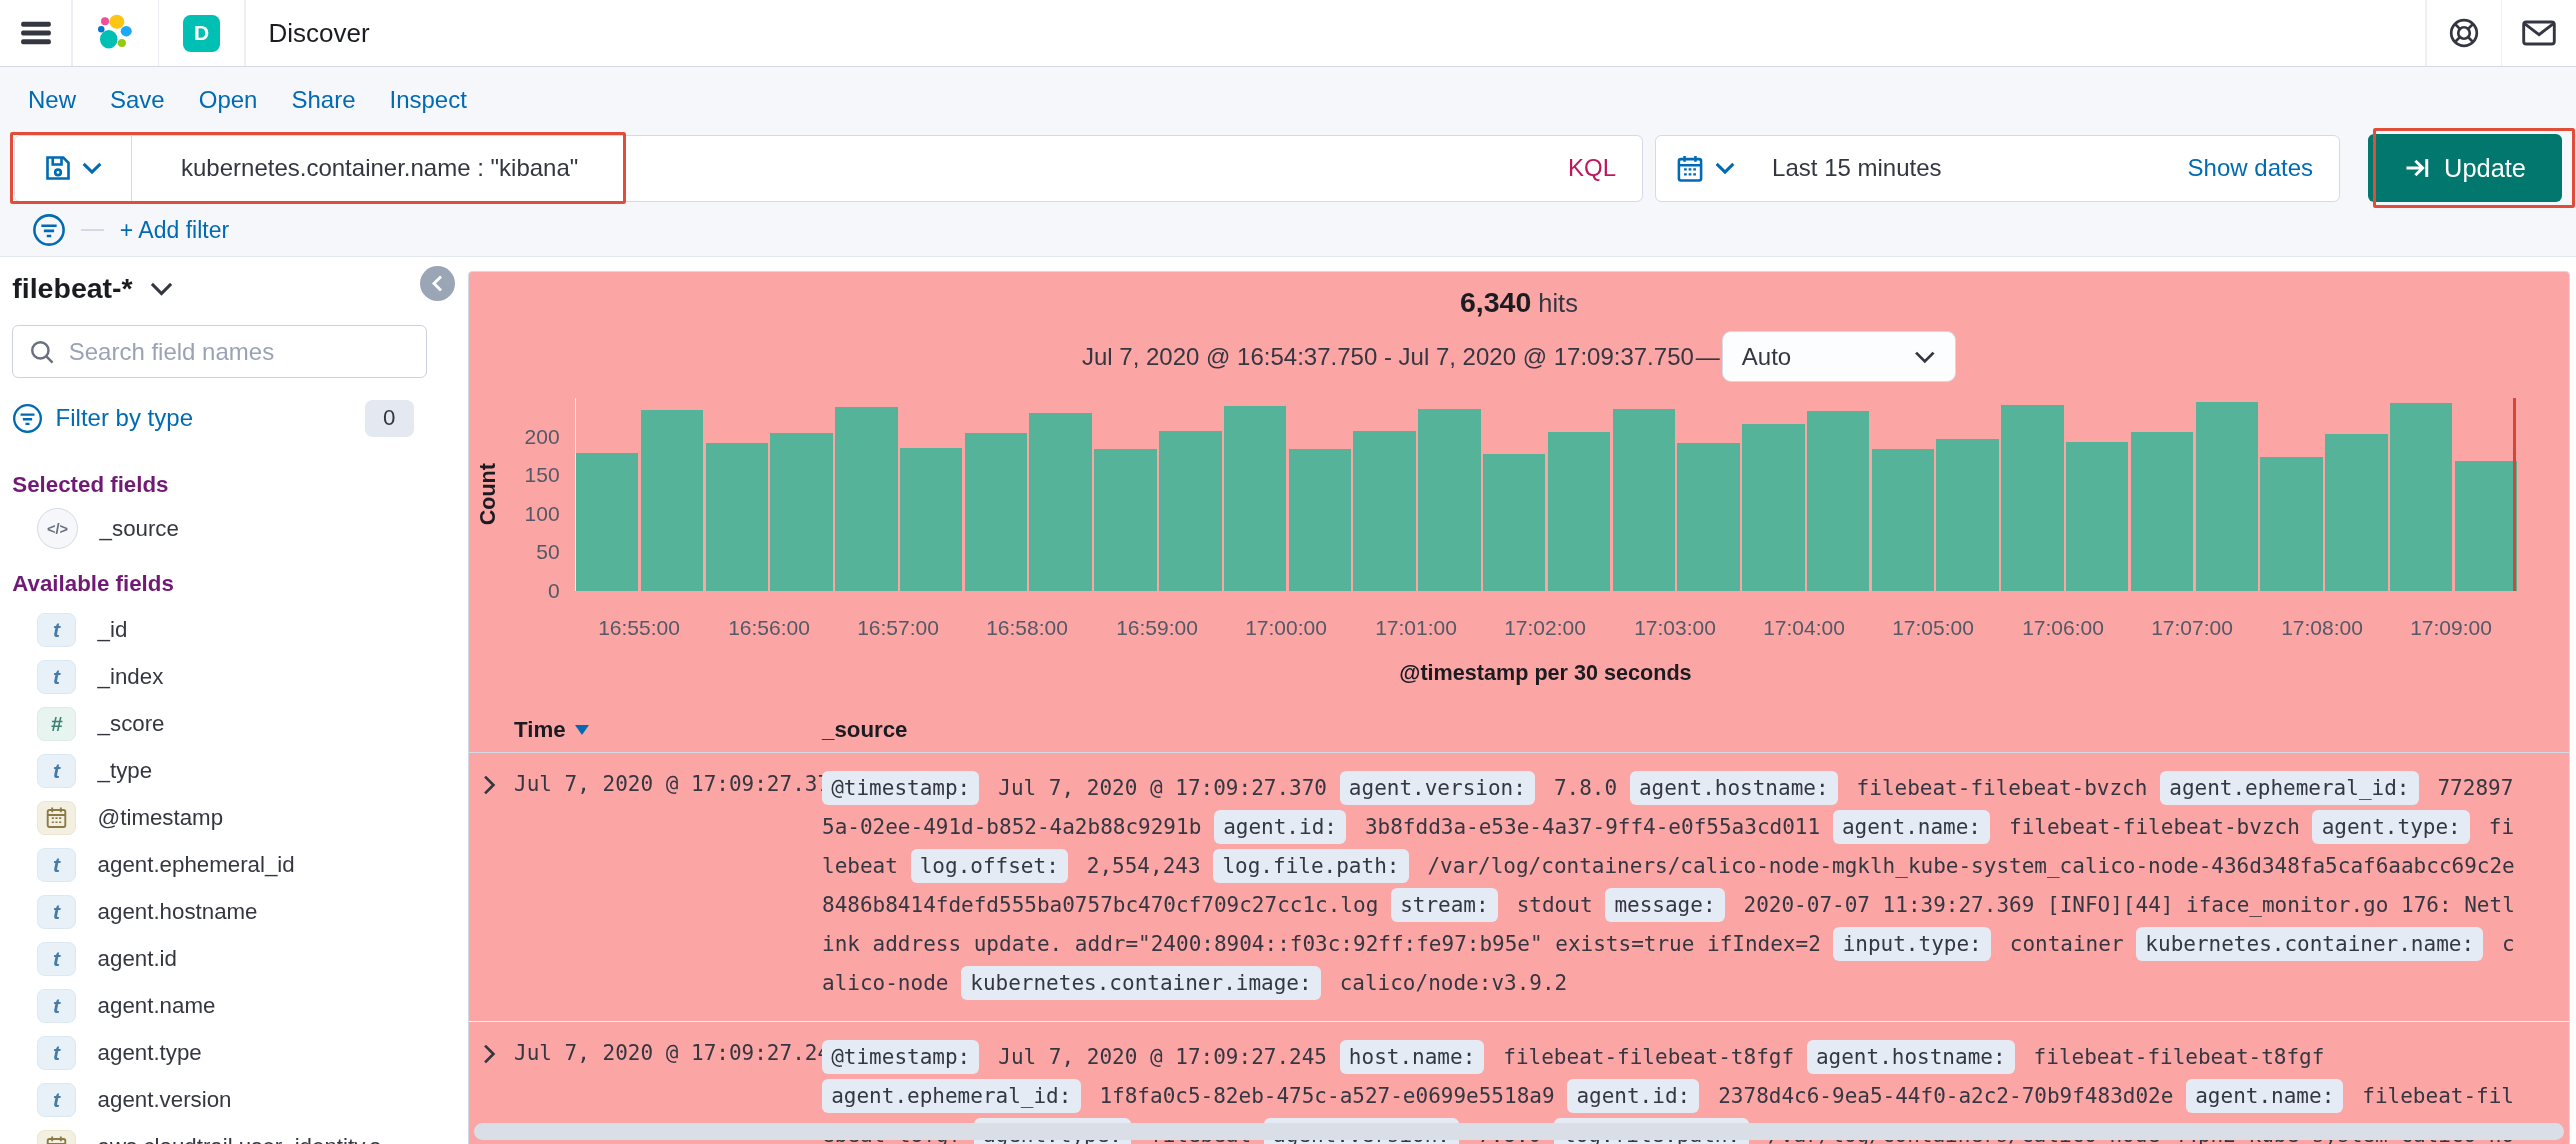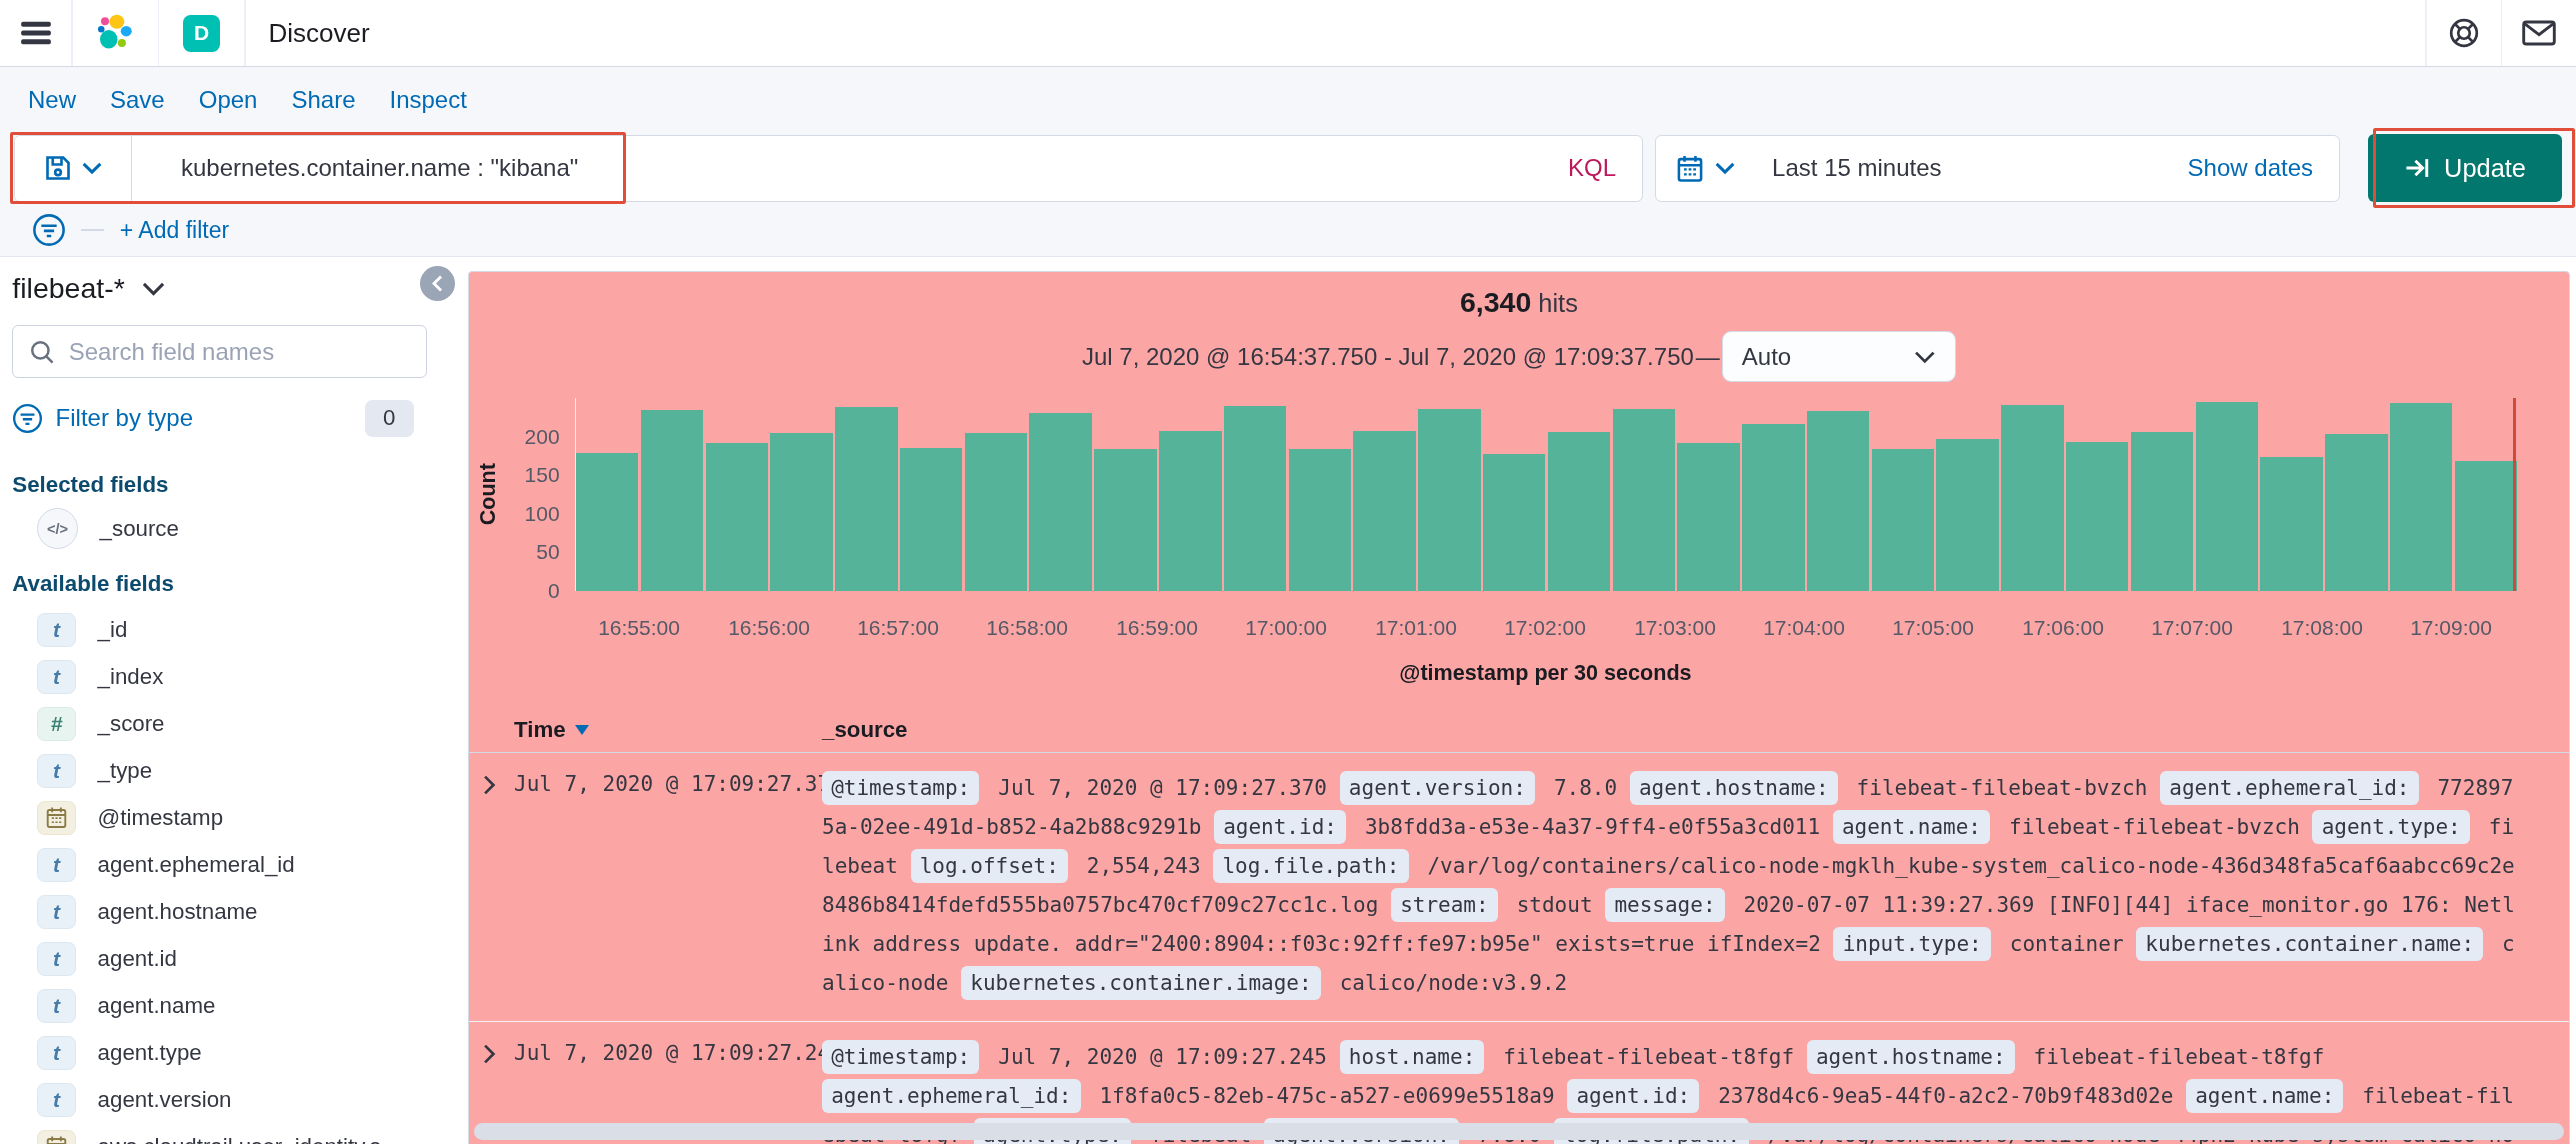--- a/index.html
+++ b/index.html
@@ -38,27 +38,27 @@
   .update-btn{width:194px;height:68px;margin-left:28px;background:#01776d;border-radius:6.2px;color:#fff;
     display:flex;align-items:center;justify-content:center;gap:14px;font-size:25.4px;cursor:pointer;}
   .filter-row{height:52px;display:flex;align-items:center;padding-left:32px;gap:15.4px;}
   .dash{width:23px;height:2.3px;background:#d3dae6;}
   .add-filter{color:#006bb4;font-size:23px;cursor:pointer;}
   .annotation{position:absolute;border:3.9px solid #e04e39;border-radius:2.3px;pointer-events:none;z-index:30;}
   
   .content{position:absolute;top:257px;left:0;right:0;bottom:0;background:#fff;}
   .sidebar{position:absolute;left:0;top:0;width:445px;bottom:0;overflow:hidden;}
   .index-row{display:flex;align-items:center;gap:17px;margin:15.4px 0 0 12.3px;
-    font-size:28.5px;font-weight:normal;color:#1a1c21;cursor:pointer;}
+    font-size:28.5px;font-weight:bold;color:#1a1c21;cursor:pointer;}
   .search-box{margin:20px 18.5px 0 12.3px;height:51px;border:1.5px solid #ccd3df;border-radius:6.2px;background:#fff;
     display:flex;align-items:center;padding:0 15.4px;gap:14px;}
   .search-ph{color:#9aa3b5;font-size:24px;}
   .ftype-row{display:flex;align-items:center;margin:21.6px 31px 0 12.3px;gap:12.3px;font-size:24px;color:#006bb4;cursor:pointer;}
   .zero-badge{margin-left:auto;background:#e3e8f1;border-radius:7.7px;padding:5.4px 18.5px;color:#343741;font-size:22.3px;}
-  .sideheading{font-size:22.3px;font-weight:bold;color:#0c4a6e;margin:35px 0 0 12.3px;}
+  .sideheading{font-size:22.3px;font-weight:bold;color:#701a75;margin:35px 0 0 12.3px;}
   .field-row{display:flex;align-items:center;gap:21.6px;height:47px;padding-left:37px;cursor:pointer;}
   .tbadge{width:37px;height:32px;border-radius:7.7px;display:flex;align-items:center;justify-content:center;
     font-size:21px;font-weight:bold;font-style:italic;}
   .tbadge.t{background:#e9f1f8;color:#477ca8;border:1.5px solid #dbe8f2;}
   .tbadge.n{background:#e8f4ef;color:#3c8274;border:1.5px solid #d9ece5;}
   .tbadge.d{background:#f4f0e1;color:#8a7a46;border:1.5px solid #ece5cf;font-style:normal;}
   .source-badge{width:39px;height:39px;border-radius:50%;background:#f5f7fa;border:1.5px solid #d3dae6;
     color:#69707d;font-size:14.6px;display:flex;align-items:center;justify-content:center;font-weight:bold;}
   .field-name{font-size:22.3px;color:#343741;white-space:nowrap;}
   .collapse-btn{position:absolute;left:420px;top:9.2px;width:35px;height:35px;border-radius:50%;

